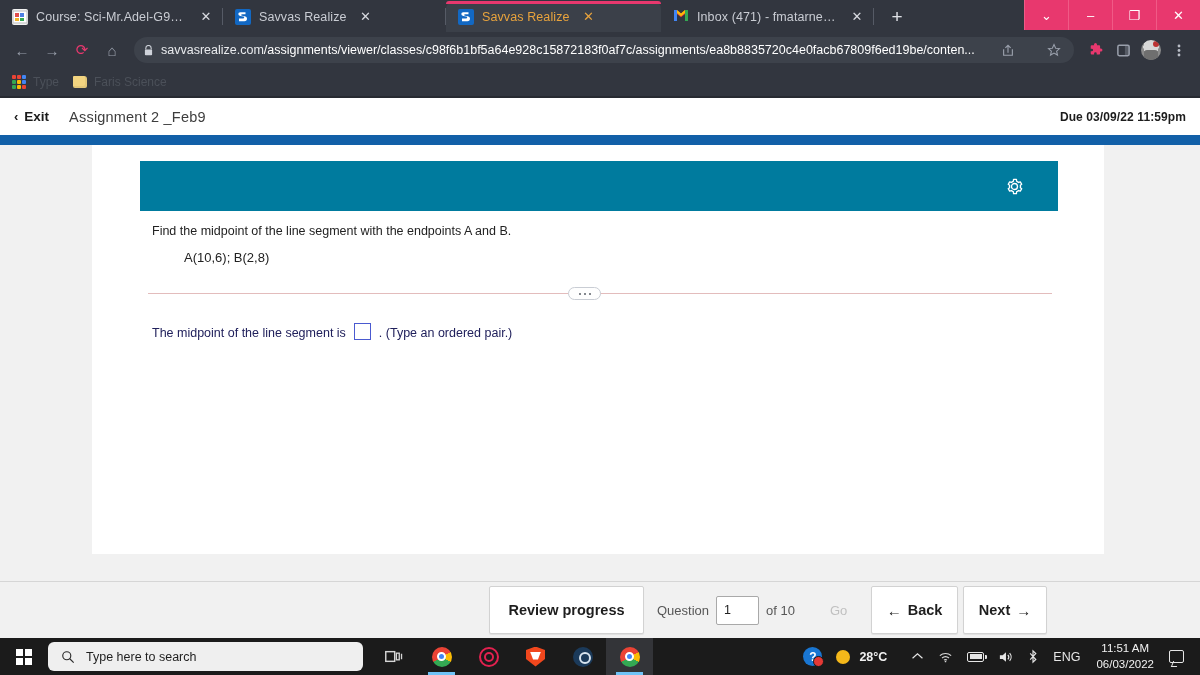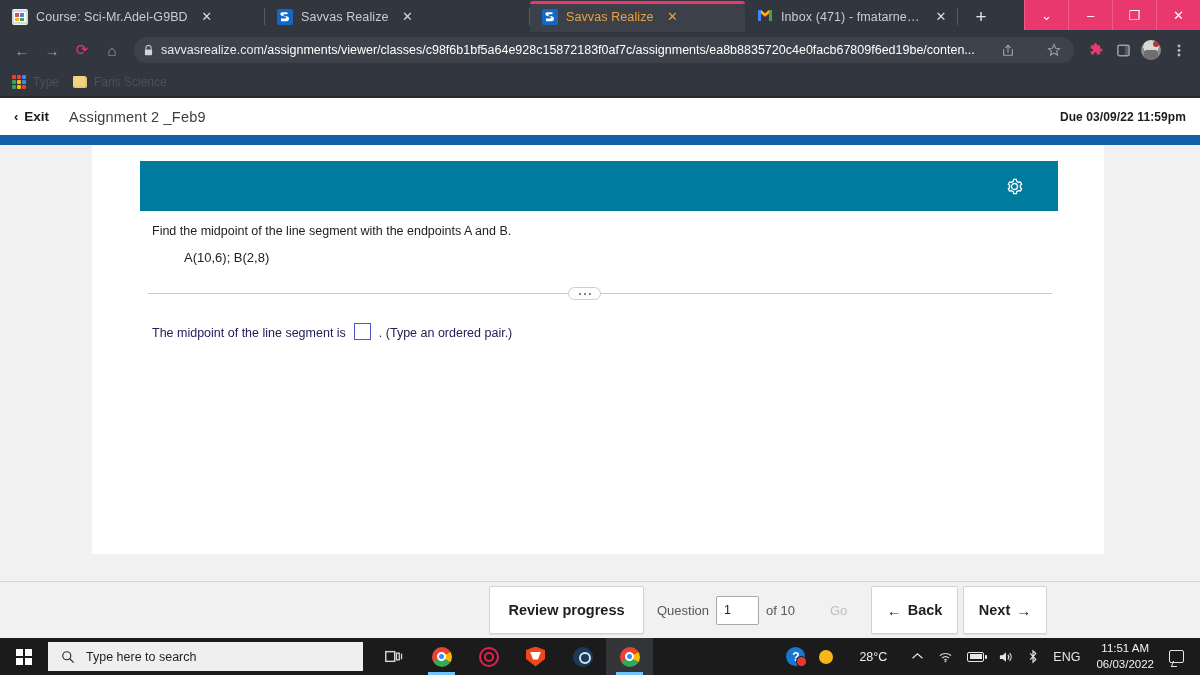--- a/index.html
+++ b/index.html
@@ -21,21 +21,21 @@
   }
   .tab .fav { width: 16px; height: 16px; flex: 0 0 16px; border-radius: 2px; position: relative; }
   .tab .title {
     font-size: 12.5px; color: #c9ccd3; white-space: nowrap; overflow: hidden;
     text-overflow: ellipsis; letter-spacing: .1px;
   }
   .tab .tclose {
     width: 22px; height: 22px; flex: 0 0 22px; color: #d8dae0; font-size: 13px;
     display: flex; align-items: center; justify-content: center; border-radius: 50%;
   }
-  .tab.inactive { width: 265px; }
+  .tab.inactive { width: 223px; }
   .tab.inactive::after {
     content: ""; position: absolute; right: 0; top: 7px; height: 17px; width: 1px; background: #565b66;
   }
   .tab.active {
     width: 215px; background: #3b4049; border-radius: 8px 8px 0 0;
     box-shadow: inset 0 2px 0 0 #e8partial;
   }
   .tab.active { background: #3b4049; }
   .tab.active .title { color: #e8a33d; }
   .tab.active .tclose { color: #e8a33d; }
@@ -158,21 +158,21 @@
   .next { position:absolute; left:963px; top:586px; width:84px; height:48px; font-weight:700; gap:6px; }
   .arrowg { font-size:15px; }
 
   
   .taskbar { position:absolute; left:0; top:638px; width:1200px; height:37px; background:#1b1b1b; display:flex; align-items:center; }
   .startbtn { width:48px; height:37px; display:flex; align-items:center; justify-content:center; }
   .winlogo { width:16px; height:16px; display:grid; grid-template-columns:1fr 1fr; grid-template-rows:1fr 1fr; gap:2px; }
   .winlogo i { background:#fff; display:block; }
   .searchbox {
     width:315px; height:29px; background:#efefef; display:flex; align-items:center; gap:11px;
-    padding-left:13px; margin-left:0;
+    padding-left:13px; margin-left:0;border-radius:6px;
   }
   .searchbox .mag { color:#2b2b2b; font-size:14px; }
   .searchbox span { font-size:12.5px; color:#1f1f1f; }
   .tbicons { display:flex; align-items:center; gap:0; margin-left:8px; }
   .tbi { width:47px; height:37px; display:flex; align-items:center; justify-content:center; position:relative; }
   .tbi.active { background:#333438; }
   .tbi.run::after { content:""; position:absolute; bottom:0; left:10px; right:10px; height:3px; background:#6fc3f7; }
   .chrome { width:20px; height:20px; border-radius:50%;
     background: conic-gradient(from -60deg, #ea4335 0 120deg, #fbbc05 120deg 180deg, #34a853 180deg 300deg, #ea4335 300deg 360deg);
     position:relative; }
@@ -445,21 +445,21 @@
         </div>
       <div class="tbi active run">
           <span class="chrome"></span>
         </div>
     </div>
 
     <div class="tray">
       <div class="tr">
         <span class="helpico">?</span>
       </div>
-      <div class="tr" style="gap:26px;">
+      <div class="tr" style="gap:9px;font-weight:bold;">
         <span class="sun"></span>
         <span class="temp">28°C</span>
       </div>
       <div class="tr">
         <svg viewBox="0 0 14 10" width="13" height="9" class="svgico">
           <path d="M1.5 7 L7 2 L12.5 7" fill="none" stroke="#e6e6e6" stroke-width="1.3"></path>
         </svg>
       </div>
       <div class="tr">
         <svg viewBox="0 0 16 13" width="15" height="13" class="svgico">

